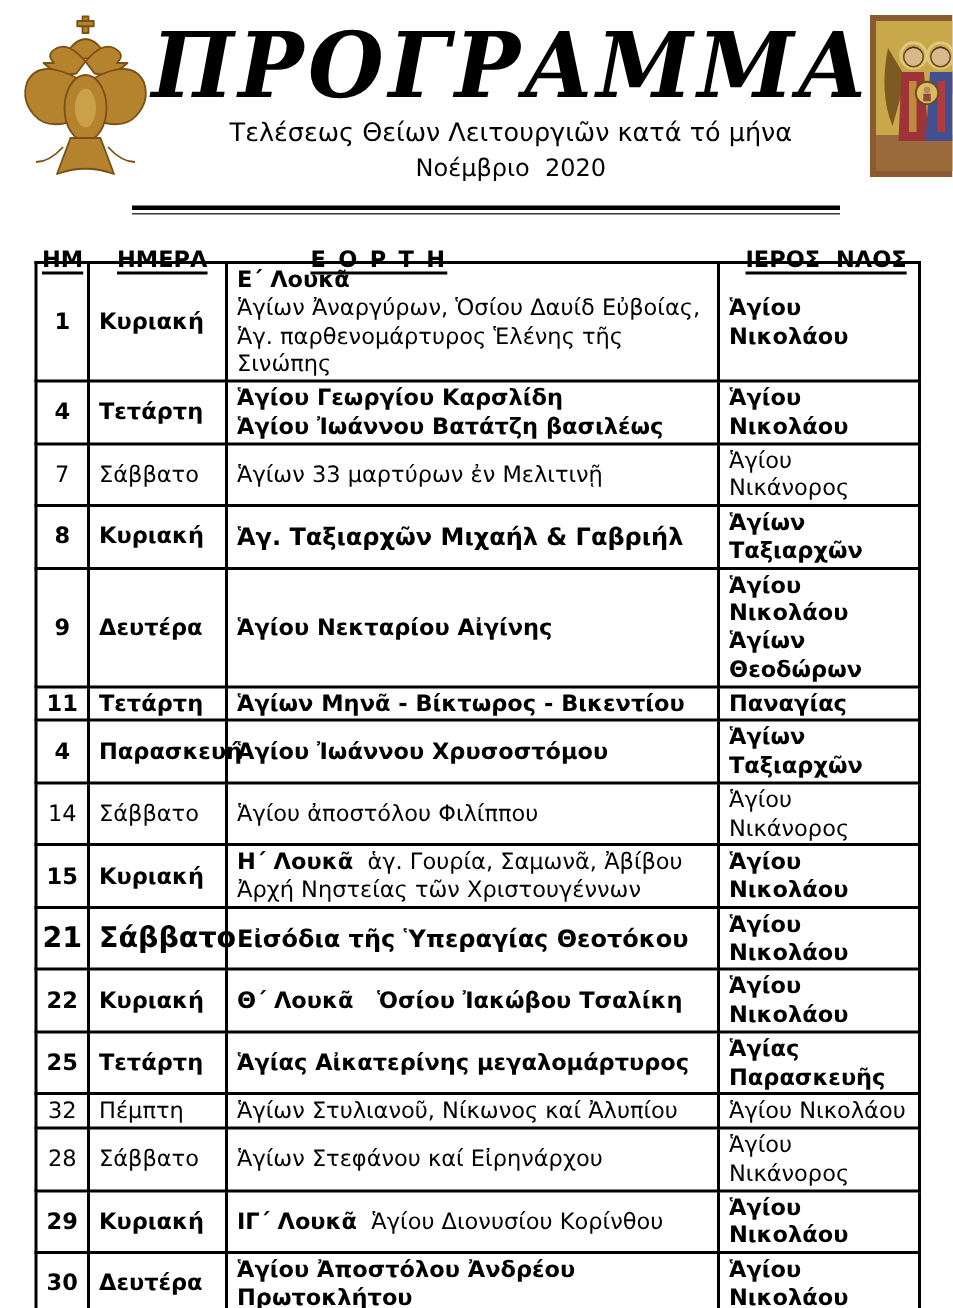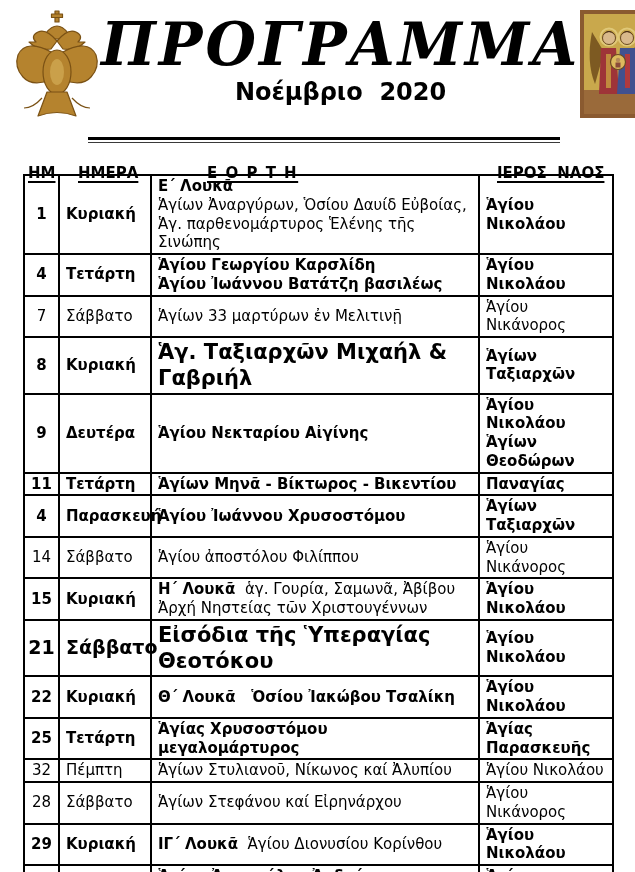--- a/index.html
+++ b/index.html
@@ -6,38 +6,38 @@
   body{width:635px;height:872px;font-family:"DejaVu Sans",sans-serif;color:#000;}
   .page{position:relative;width:635px;height:872px;overflow:hidden;background:#fff;}
 
   
   header{display:flex;align-items:flex-start;padding-top:10px;}
   .eagle-wrap{margin-left:13px;flex:0 0 auto;}
   .title-block{flex:1 1 auto;text-align:center;margin-top:4px;}
   .main-title{font-family:"DejaVu Serif","Liberation Serif",serif;font-style:italic;font-weight:bold;
     font-size:58px;line-height:1.05;letter-spacing:3px;transform:scaleY(1.04);}
   .subtitle{font-size:17px;margin-top:4px;}
-  .month{font-size:24px;font-weight:bold;margin-top:3px;white-space:pre-wrap;}
+  .month{font-size:16px;font-weight:normal;margin-top:3px;white-space:pre-wrap;}
   .icon-wrap{margin-right:7px;flex:0 0 auto;}
 
   .rule{margin:9px 75px 0 88px;height:2px;border-top:3.5px solid #000;border-bottom:1.5px solid #3a3a3a;}
 
   
   .col-headers{position:relative;height:20px;margin-top:9px;font-weight:bold;font-size:15px;}
   .col-headers span{position:absolute;top:12px;white-space:pre;text-decoration:underline;
     text-decoration-thickness:1.8px;text-underline-offset:3px;}
   .ch-hm{left:28px;} .ch-day{left:78px;} .ch-feast{left:207px;letter-spacing:1.5px;} .ch-naos{left:497px;}
 
   
   table{border-collapse:collapse;margin:2px 0 0 23px;width:589px;table-layout:fixed;}
   td{border:2px solid #000;padding:1px 6px;vertical-align:middle;font-size:15px;line-height:1.25;}
   td.c-num{text-align:center;padding:1px 2px;}
   .b{font-weight:bold;}
   .lg{font-size:19px;}
-  td .lg{font-size:21px;}
+  td .lg{font-size:16px;}
   td div{white-space:pre-wrap;}
 </style>
 </head>
 <body>
 
 <div class="page">
 
   <header>
     <div class="eagle-wrap">
       <svg width="88" height="114" viewBox="0 0 88 114" aria-hidden="true">
@@ -53,20 +53,21 @@
           <path d="M34 82 L54 82 L63 106 Q44 99 25 106 Z"></path>
           <path d="M29 88 Q20 98 11 98" fill="none"></path>
           <path d="M59 88 Q68 98 77 98" fill="none"></path>
         </g>
         <ellipse cx="44" cy="62" rx="7" ry="13" fill="#caa04a" stroke="none"></ellipse>
       </svg>
     </div>
 
     <div class="title-block">
       <div class="main-title">ΠΡΟΓΡΑΜΜΑ</div>
+      <div class="subtitle">Τελέσεως Θείων Λειτουργιῶν κατά τό μήνα</div>
       <div class="month">Νοέμβριο  2020</div>
     </div>
 
     <div class="icon-wrap">
       <svg width="76" height="108" viewBox="0 0 76 108" aria-hidden="true">
         <rect x="0" y="0" width="76" height="108" fill="#8a5a30"></rect>
         <rect x="4" y="4" width="68" height="100" fill="#c9a84c"></rect>
         <rect x="4" y="80" width="68" height="24" fill="#9a6a3a"></rect>
         <path d="M12 22 Q6 52 15 74 L24 42 Z" fill="#7d5a22"></path>
         <path d="M64 22 Q70 52 61 74 L52 42 Z" fill="#7d5a22"></path>
@@ -216,21 +217,21 @@
             <div><span class="b">Θ΄ Λουκᾶ   Ὁσίου Ἰακώβου Τσαλίκη</span></div>
           </td>
           <td class="c-church b">
             <div>Ἁγίου Νικολάου</div>
           </td>
         </tr>
         <tr>
           <td class="c-num b">25</td>
           <td class="c-day b">Τετάρτη</td>
           <td class="c-feast">
-            <div><span class="b">Ἁγίας Χρυσοστόμου μεγαλομάρτυρος</span></div>
+            <div><span class="b">Ἁγίας Αἰκατερίνης μεγαλομάρτυρος</span></div>
           </td>
           <td class="c-church b">
             <div>Ἁγίας Παρασκευῆς</div>
           </td>
         </tr>
         <tr>
           <td class="c-num">32</td>
           <td class="c-day">Πέμπτη</td>
           <td class="c-feast">
             <div><span>Ἁγίων Στυλιανοῦ, Νίκωνος καί Ἀλυπίου</span></div>

